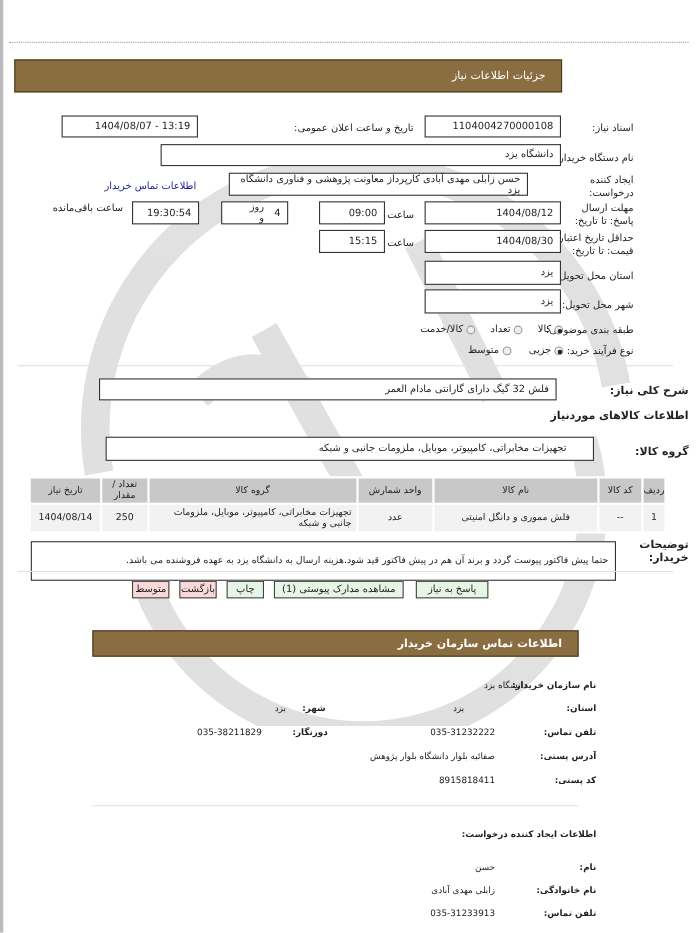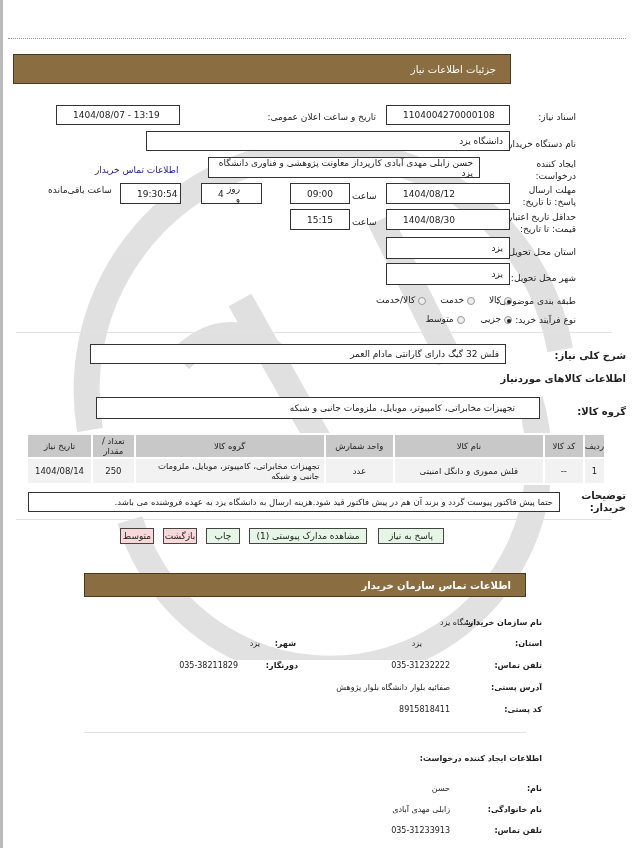--- a/index.html
+++ b/index.html
@@ -4,21 +4,21 @@
 <style>
   * { box-sizing: border-box; margin: 0; padding: 0; }
   html, body { width: 634px; height: 848px; overflow: hidden; background: #fff; }
   body { font-family: "DejaVu Sans", sans-serif; font-size: 9px; color: #222; position: relative; direction: rtl; }
   .left-edge { position: absolute; left: 0; top: 0; width: 3px; height: 848px; background: #bbb; }
   .top-dots { position: absolute; left: 8px; right: 8px; top: 38px; border-top: 1px dotted #999; }
   .watermark { position: absolute; left: 0; top: 100px; width: 634px; height: 560px; pointer-events: none; z-index: 0; }
   .hdr-bar { position: absolute; background: #8b6d42; color: #fff; font-size: 10px; padding-right: 14px; display: flex; align-items: center; border: 1px solid #4a3a20; }
   .hdr-bar.top { left: 13px; top: 54px; width: 499px; height: 30px; width: 498px; }
   .box { position: absolute; border: 1px solid #333; background: #fff; font-size: 9px; padding: 0 6px; display: flex; align-items: center; }
-  .box.ltr { direction: ltr; justify-content: flex-start; padding-left: 16px; }
+  .box.ltr { direction: ltr; justify-content: flex-end; padding-left: 16px; }
   .box.rtl { justify-content: flex-start; }
   .lbl { position: absolute; font-size: 9px; color: #222; line-height: 12px; text-align: right; }
   .bold { font-weight: bold; font-size: 10px; }
   .link { color: #1a1a9a; }
   .radio { display: inline-block; width: 8px; height: 8px; border-radius: 50%; border: 1px solid #999; background: #eee; vertical-align: middle; position: relative; }
   .radio.on::after { content: ""; position: absolute; left: 2px; top: 2px; width: 4px; height: 4px; border-radius: 50%; background: #222; }
   .chk { display: inline-block; width: 8px; height: 8px; border: 1px solid #999; background: #eee; vertical-align: middle; }
   table.items { position: absolute; left: 26px; top: 433px; width: 580px; border-collapse: collapse; font-size: 8.5px; z-index: 1; }
   table.items th { background: #c8c8c8; font-weight: normal; color: #222; border: 2px solid #fff; height: 24px; line-height: 10px; text-align: center; }
   table.items td { background: #f2f2f2; border: 2px solid #fff; text-align: center; height: 26px; line-height: 10px; }
@@ -101,21 +101,21 @@
     <span>یزد</span>
   </div>
 <div class="lbl" style="right:58px; top:272px;">شهر محل تحویل:</div>
 <div class="box rtl" style="left:386px; top:263px; width:124px; height:22px;">
     <span>یزد</span>
   </div>
 
 <div class="lbl" style="right:58px; top:295px;">طبقه بندی موضوعی:</div>
 <div class="lbl" style="right:122px; top:294px; display:flex; gap:14px; align-items:center;">
   <span><span class="radio on"></span> <span>کالا</span></span>
-  <span><span class="radio"></span> <span>خدمت</span></span>
+  <span><span class="radio"></span> <span>تعداد</span></span>
   <span><span class="radio"></span> <span>کالا/خدمت</span></span>
 </div>
 
 <div class="lbl" style="right:58px; top:314px;">نوع فرآیند خرید:</div>
 <div class="lbl" style="right:122px; top:313px; display:flex; gap:16px; align-items:center; white-space:nowrap;">
   <span><span class="radio on"></span> <span>جزیی</span></span>
   <span><span class="radio"></span> <span>متوسط</span></span>
 </div>
 
 <div class="sec-line" style="top:332px;"></div>
@@ -151,21 +151,21 @@
       <td>فلش مموری و دانگل امنیتی</td>
       <td>عدد</td>
       <td style="text-align:right; padding-right:4px;">تجهیزات مخابراتی، کامپیوتر، موبایل، ملزومات جانبی و شبکه</td>
       <td>250</td>
       <td>1404/08/14</td>
     </tr>
   </tbody>
 </table>
 
 <div class="lbl bold" style="right:8px; top:490px; width:48px; line-height:12px;">توضیحات خریدار:</div>
-<div class="box rtl" style="left:28px; top:492px; width:532px; height:20px; font-size:8.5px;">
+<div class="box rtl" style="left:28px; top:492px; width:532px; height:36px; font-size:8.5px;">
     <span>حتما پیش فاکتور پیوست گردد و برند آن هم در پیش فاکتور قید شود.هزینه ارسال به دانشگاه یزد به عهده فروشنده می باشد.</span>
   </div>
 
 <div class="sec-line" style="top:519px;"></div>
 
 <div class="btn green" style="left:378px; top:528px; width:66px;">پاسخ به نیاز</div>
 <div class="btn green" style="left:249px; top:528px; width:118px;">مشاهده مدارک پیوستی (1)</div>
 <div class="btn green" style="left:206px; top:528px; width:34px;text-align:center;">چاپ</div>
 <div class="btn red" style="left:163px; top:528px; width:34px;">بازگشت</div>
 <div class="btn red" style="left:120px; top:528px; width:34px;">متوسط</div>

